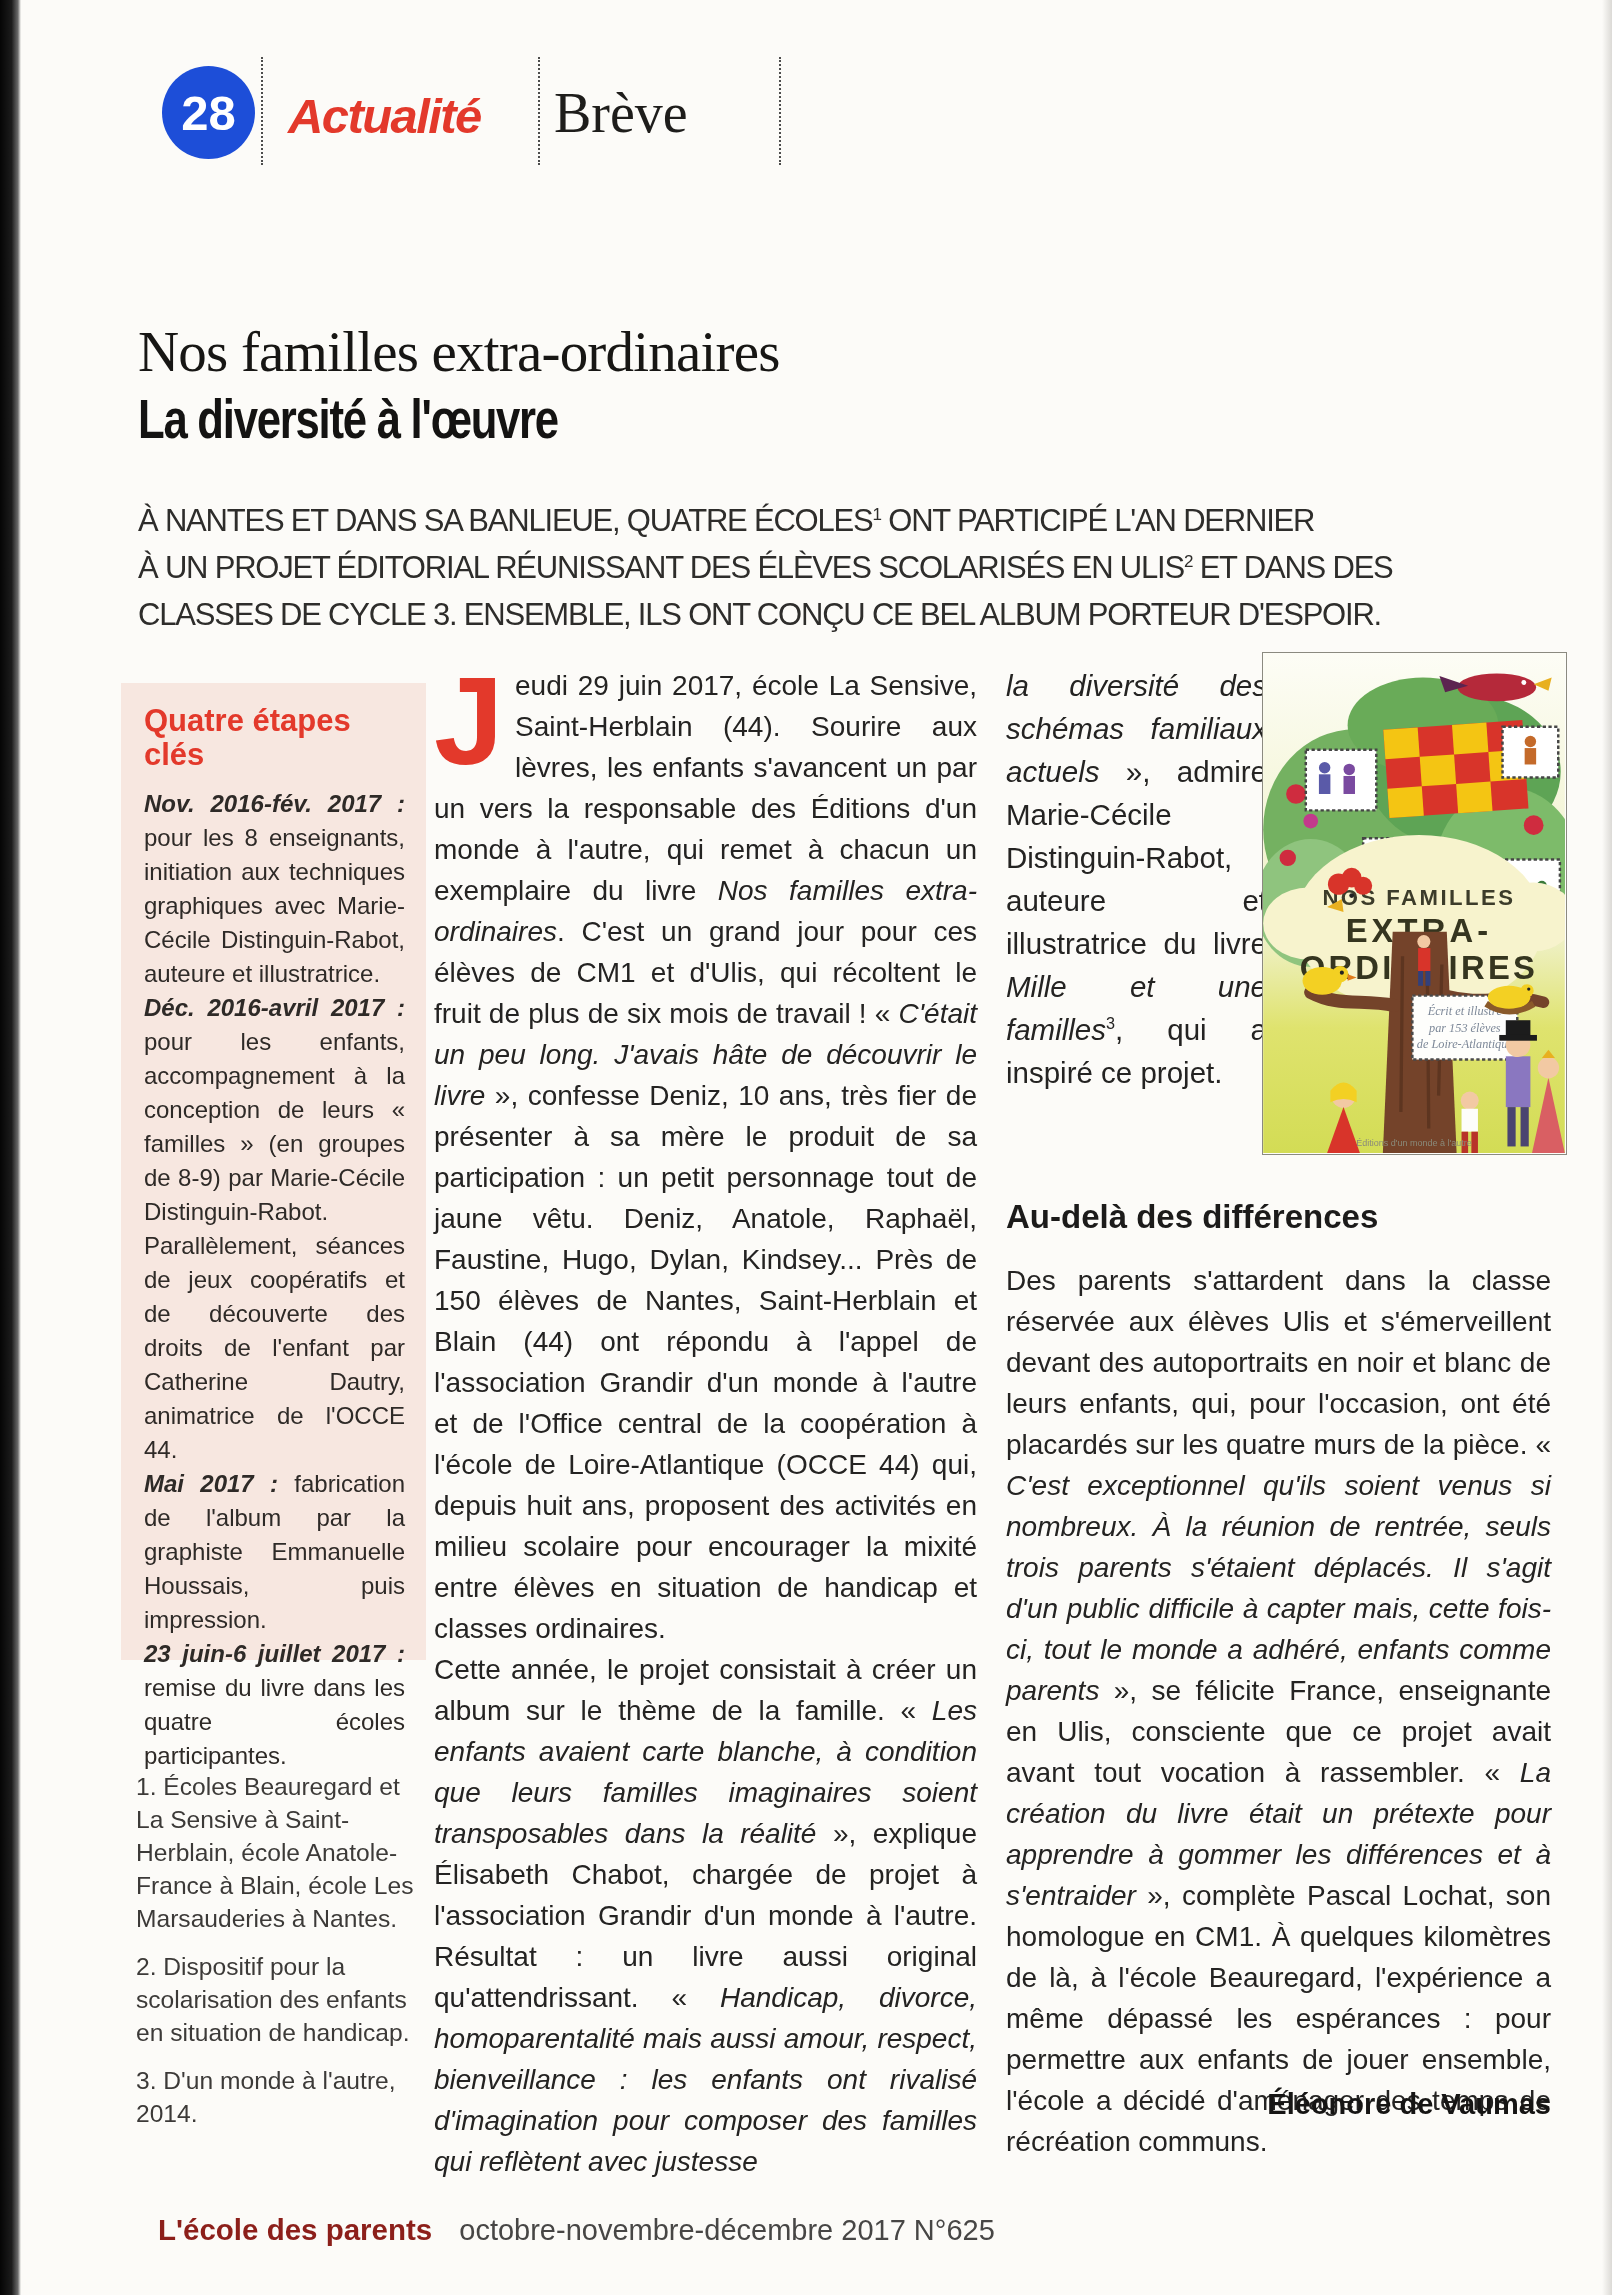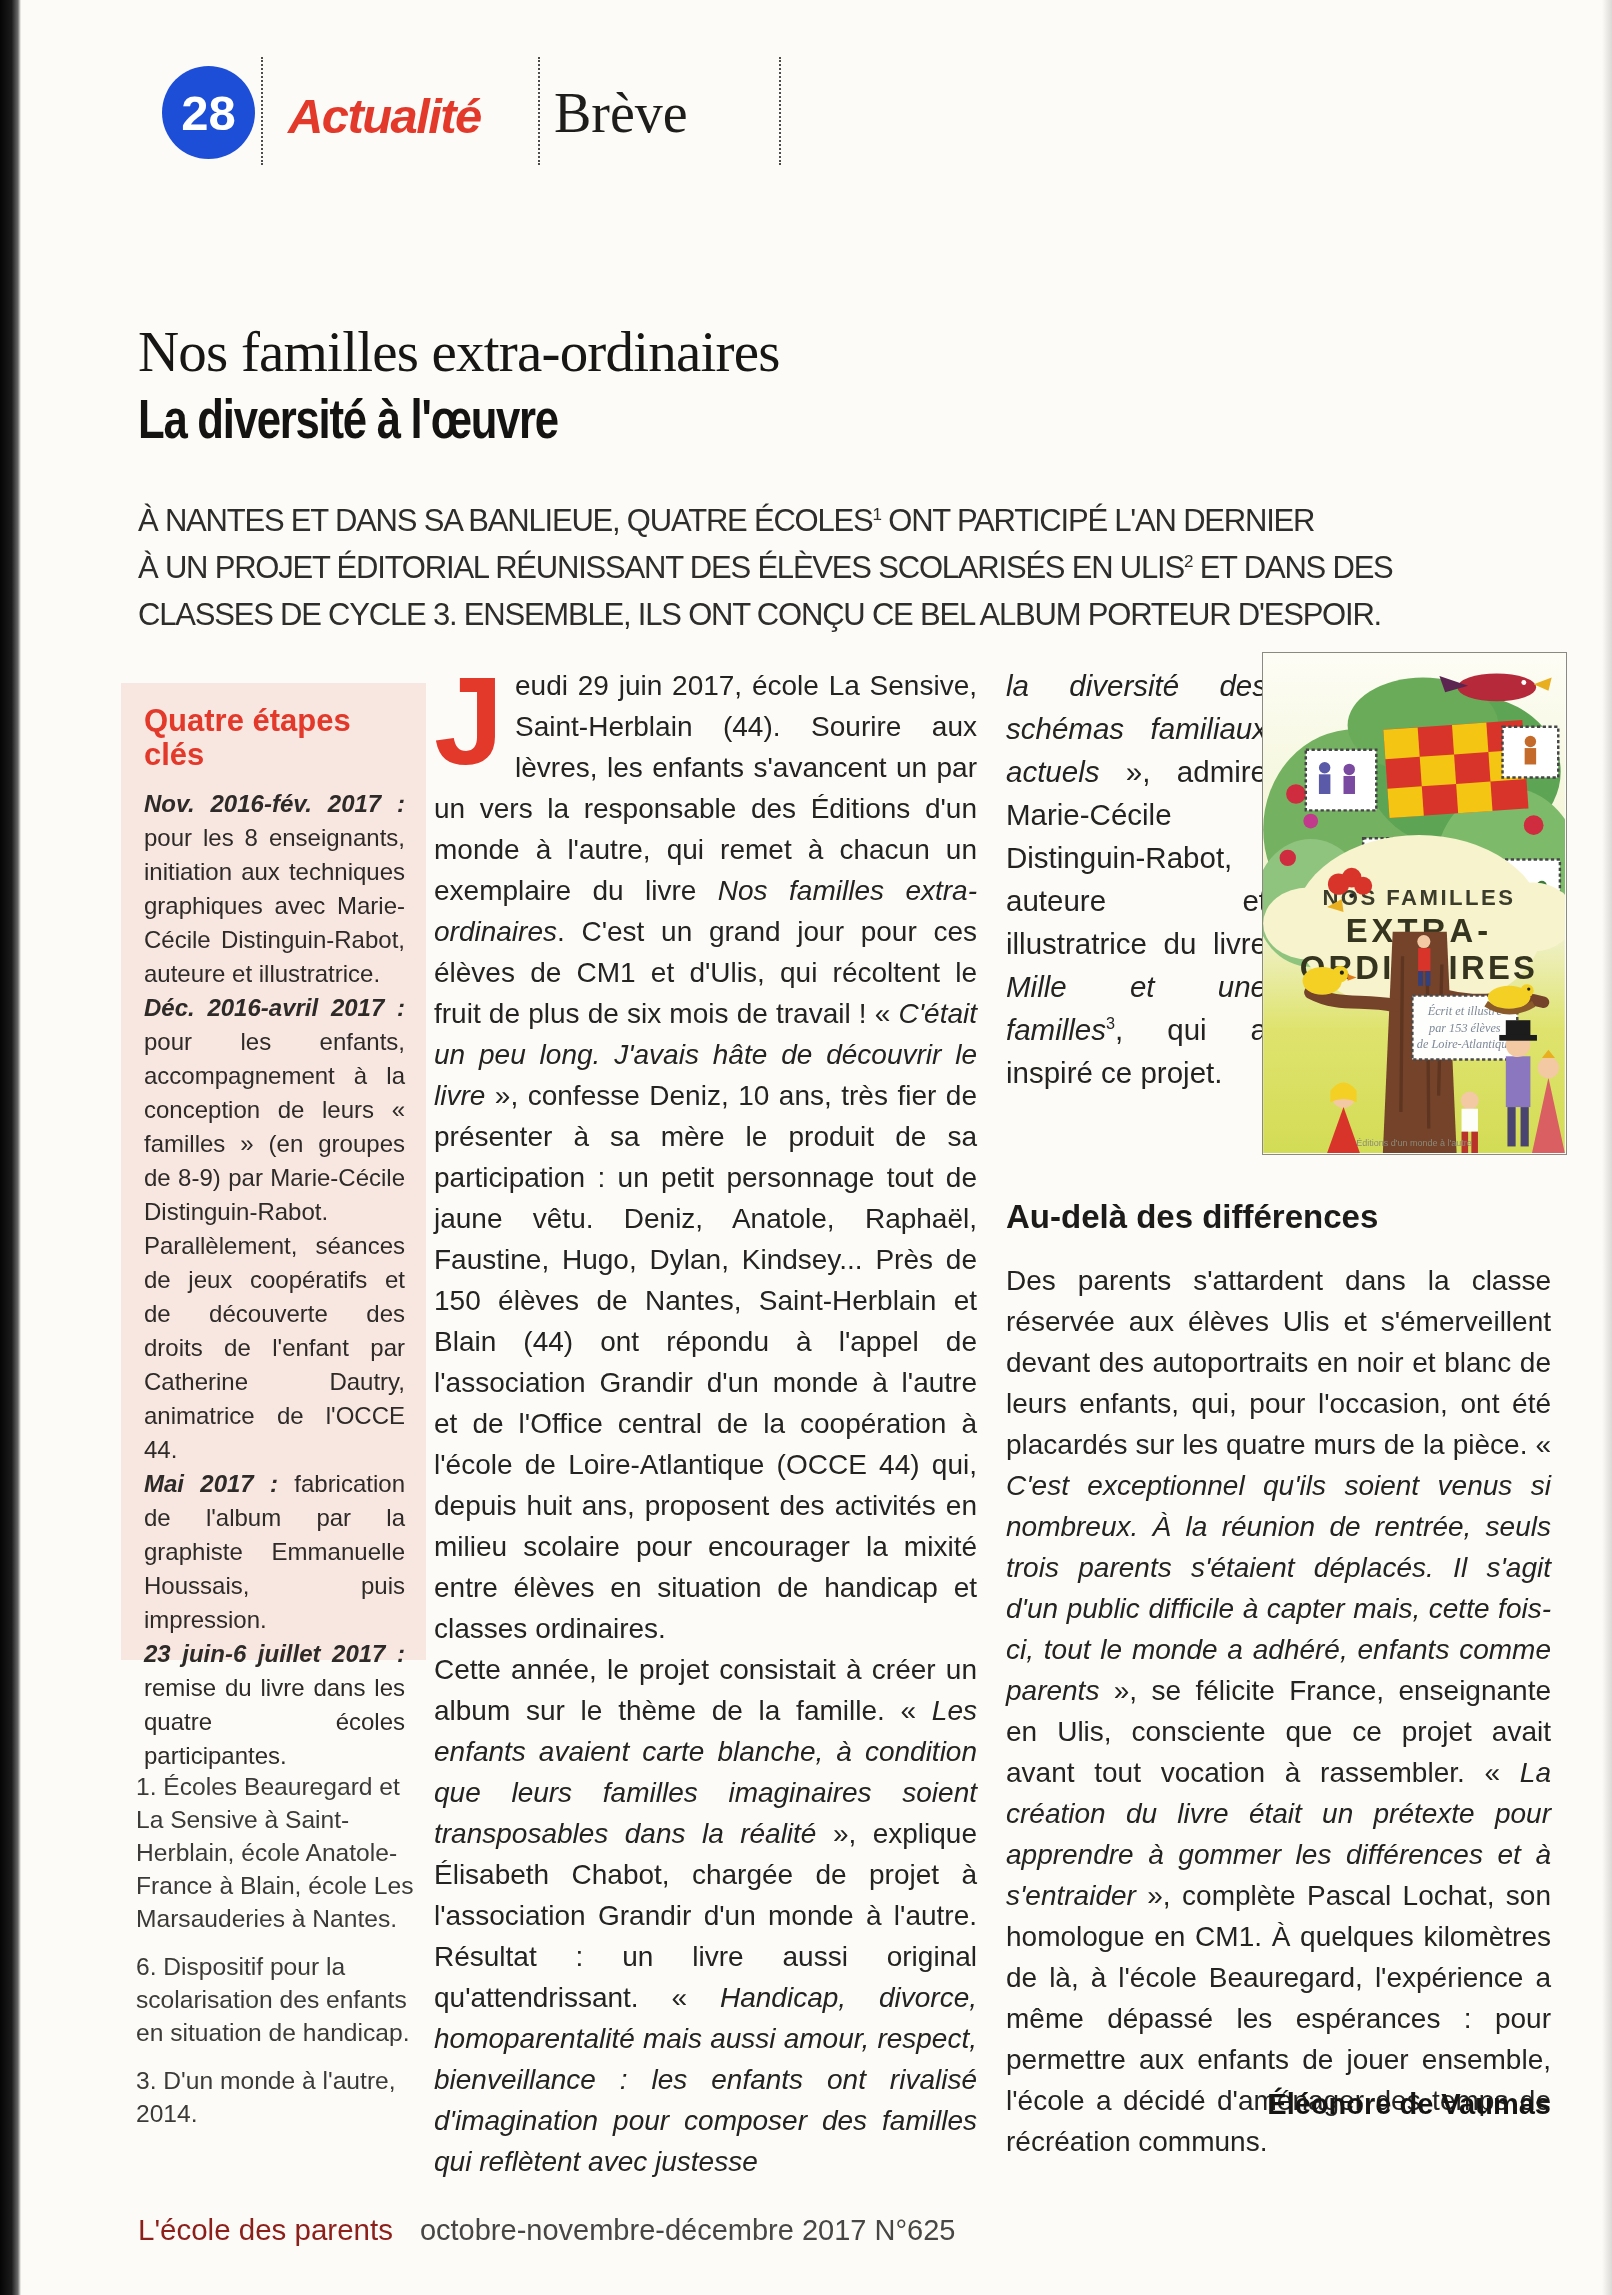--- a/index.html
+++ b/index.html
@@ -42,21 +42,21 @@
   .sec-head3{left:1006px;top:1198px;font-size:33px;font-weight:bold;color:#1c1b1a;margin:0;}
   .byline{left:1006px;top:2088px;width:545px;text-align:right;font-size:29px;font-weight:bold;color:#161514;}
   .dropcap{float:left;font-size:125px;line-height:97px;font-weight:bold;margin:6.6px 11.5px 0 0;}
   .it{font-style:italic;}
   .bdit{font-weight:bold;font-style:italic;}
   sup{font-size:55%;line-height:0;}
   
   .cover{left:1262px;top:652px;width:305px;height:503px;border:1.6px solid #8b8a80;background:#fdfdfa;box-sizing:border-box;}
   
   .footer{left:138px;top:2213px;font-size:29.5px;white-space:nowrap;}
-  .footer .mag{font-weight:normal;color:#8c1f1a;}
+  .footer .mag{font-weight:bold;color:#8c1f1a;margin-left:20px;}
   .footer .issue{color:#474645;font-size:29px;margin-left:27px;text-align:center;}
 </style>
 </head>
 <body>
 
 <div id="page">
 
   <div class="abs scan-edge"></div>
   <div class="abs scan-edge-right"></div>
 
@@ -81,21 +81,21 @@
   <aside class="abs side-box">
     <h3 class="side-heading" style="color:#e3392b;">Quatre étapes clés</h3>
     <p><span class="bdit">Nov. 2016-fév. 2017 : </span><span>pour les 8 enseignants, initiation aux techniques graphiques avec Marie-Cécile Distinguin-Rabot, auteure et illustratrice.</span></p>
     <p><span class="bdit">Déc. 2016-avril 2017 : </span><span>pour les enfants, accompagnement à la conception de leurs « familles » (en groupes de 8-9) par Marie-Cécile Distinguin-Rabot. Parallèlement, séances de jeux coopératifs et de découverte des droits de l'enfant par Catherine Dautry, animatrice de l'OCCE 44.</span></p>
     <p><span class="bdit">Mai 2017 : </span><span>fabrication de l'album par la graphiste Emmanuelle Houssais, puis impression.</span></p>
     <p><span class="bdit">23 juin-6 juillet 2017 : </span><span>remise du livre dans les quatre écoles participantes.</span></p>
   </aside>
 
   <div class="abs footnotes">
     <p>1. Écoles Beauregard et La Sensive à Saint-Herblain, école Anatole-France à Blain, école Les Marsauderies à Nantes.</p>
-    <p>6. Dispositif pour la scolarisation des enfants en situation de handicap.</p>
+    <p>2. Dispositif pour la scolarisation des enfants en situation de handicap.</p>
     <p>3. D'un monde à l'autre, 2014.</p>
   </div>
 
   <div class="abs col col2">
     <p><span class="dropcap" style="color:#e3392b;">J</span><span><span>eudi 29 juin 2017, école La Sensive, Saint-Herblain (44). Sourire aux lèvres, les enfants s'avancent un par un vers la responsable des Éditions d'un monde à l'autre, qui remet à chacun un exemplaire du livre </span><span class="it">Nos familles extra-ordinaires</span><span>. C'est un grand jour pour ces élèves de CM1 et d'Ulis, qui récoltent le fruit de plus de six mois de travail ! « </span><span class="it">C'était un peu long. J'avais hâte de découvrir le livre</span><span> », confesse Deniz, 10 ans, très fier de présenter à sa mère le produit de sa participation : un petit personnage tout de jaune vêtu. Deniz, Anatole, Raphaël, Faustine, Hugo, Dylan, Kindsey... Près de 150 élèves de Nantes, Saint-Herblain et Blain (44) ont répondu à l'appel de l'association Grandir d'un monde à l'autre et de l'Office central de la coopération à l'école de Loire-Atlantique (OCCE 44) qui, depuis huit ans, proposent des activités en milieu scolaire pour encourager la mixité entre élèves en situation de handicap et classes ordinaires.</span></span></p>
     <p><span>Cette année, le projet consistait à créer un album sur le thème de la famille. « </span><span class="it">Les enfants avaient carte blanche, à condition que leurs familles imaginaires soient transposables dans la réalité</span><span> », explique Élisabeth Chabot, chargée de projet à l'association Grandir d'un monde à l'autre. Résultat : un livre aussi original qu'attendrissant. « </span><span class="it">Handicap, divorce, homoparentalité mais aussi amour, respect, bienveillance : les enfants ont rivalisé d'imagination pour composer des familles qui reflètent avec justesse</span></p>
   </div>
 
   <div class="abs col col3top">
     <p><span class="it">la diversité des schémas familiaux actuels</span><span> », admire Marie-Cécile Distinguin-Rabot, auteure et illustratrice du livre </span><span class="it">Mille et une familles</span><sup>3</sup><span>, qui a inspiré ce projet.</span></p>

